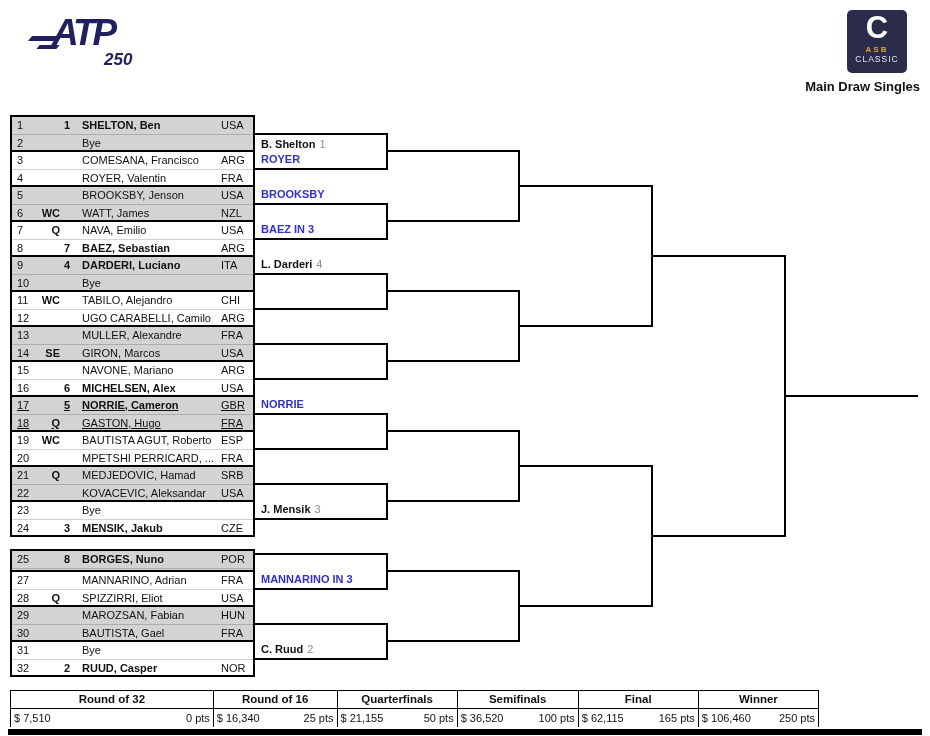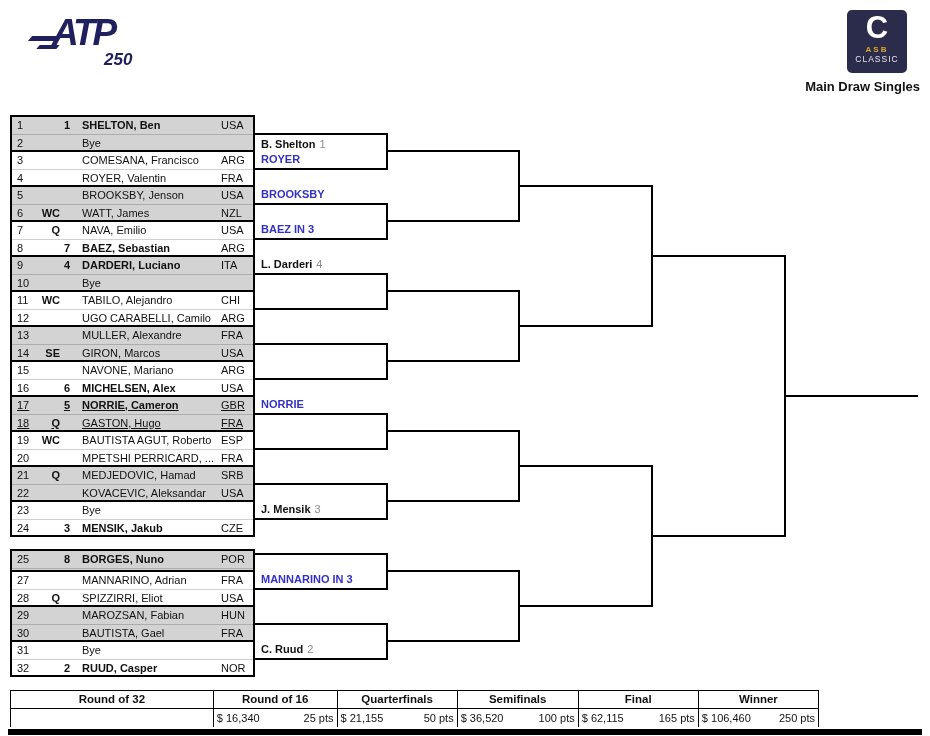--- a/index.html
+++ b/index.html
@@ -396,20 +396,24 @@
       <div class="wlabel advance" style="left: 261px; top: 257px;"><span>L. Darderi</span><span class="wseed">4</span></div>
       <div class="wlabel pick" style="left: 261px; top: 397px; color: rgb(51, 48, 196);"><span>NORRIE</span></div>
       <div class="wlabel advance" style="left: 261px; top: 502px;"><span>J. Mensik</span><span class="wseed">3</span></div>
       <div class="wlabel pick" style="left: 261px; top: 572px; color: rgb(51, 48, 196);"><span>MANNARINO IN 3</span></div>
       <div class="wlabel advance" style="left: 261px; top: 642px;"><span>C. Ruud</span><span class="wseed">2</span></div>
     </div>
 
   <div id="rounds-footer">
       <div class="round-col" style="width: 228px;">
         <div class="round-head">Round of 32</div>
+        <div class="round-vals">
+          <div>$ 7,510</div>
+          <div>0 pts</div>
+        </div>
       </div>
       <div class="round-col" style="width: 139px;">
         <div class="round-head">Round of 16</div>
         <div class="round-vals">
           <div>$ 16,340</div>
           <div>25 pts</div>
         </div>
       </div>
       <div class="round-col" style="width: 135px;">
         <div class="round-head">Quarterfinals</div>

